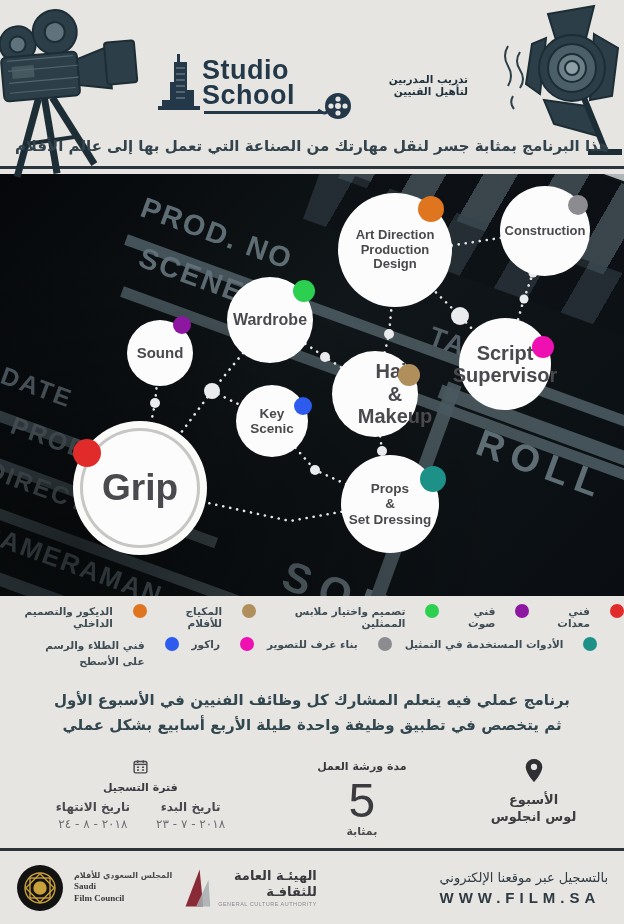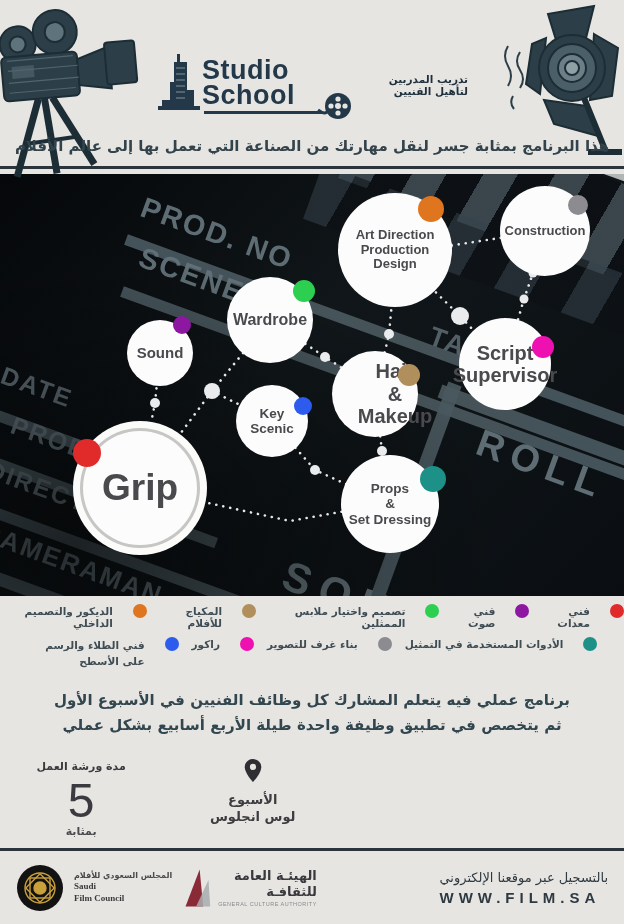--- a/index.html
+++ b/index.html
@@ -347,20 +347,39 @@
     </div>
   </div>
 
   <div class="desc">
     <div>برنامج عملي فيه يتعلم المشارك كل وظائف الفنيين في الأسبوع الأول</div>
     <div>ثم يتخصص في تطبيق وظيفة واحدة طيلة الأربع أسابيع بشكل عملي</div>
   </div>
 
   <div class="info">
 
+    <div class="icol icol-reg">
+      <svg width="17" height="17" viewBox="0 0 24 24">
+        <rect x="3" y="5" width="18" height="16" rx="2" fill="none" stroke="#4a4a4e" stroke-width="2"></rect>
+        <path d="M3 9 h18" stroke="#4a4a4e" stroke-width="2"></path>
+        <path d="M8 3 v4 M16 3 v4" stroke="#4a4a4e" stroke-width="2"></path>
+        <path d="M7 13 h3 M14 13 h3 M7 17 h3 M14 17 h3" stroke="#4a4a4e" stroke-width="2"></path>
+      </svg>
+      <div class="ititle">فترة التسجيل</div>
+      <div class="dates">
+        <div>
+          <div class="dlab">تاريخ البدء</div>
+          <div class="dval">٢٠١٨ - ٧ - ٢٣</div>
+        </div>
+        <div>
+          <div class="dlab">تاريخ الانتهاء</div>
+          <div class="dval">٢٠١٨ - ٨ - ٢٤</div>
+        </div>
+      </div>
+    </div>
 
     <div class="icol icol-dur">
       <div class="ititle">مدة ورشة العمل</div>
       <div class="bignum">5</div>
       <div class="iunit">بمثابة</div>
     </div>
 
     <div class="icol icol-loc">
       <svg width="22" height="26" viewBox="0 0 24 28">
         <path d="M12 1 C6.5 1 3 5 3 9.8 c0 6.5 9 16.2 9 16.2 s9 -9.7 9 -16.2 C21 5 17.5 1 12 1 z" fill="#2f2f33"></path>

